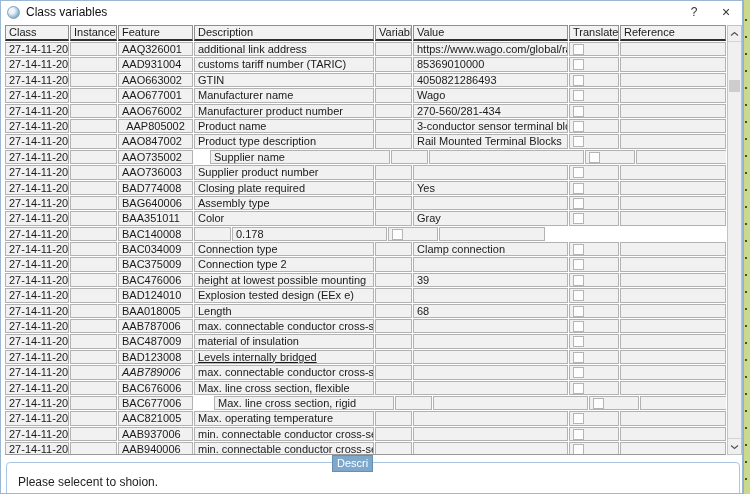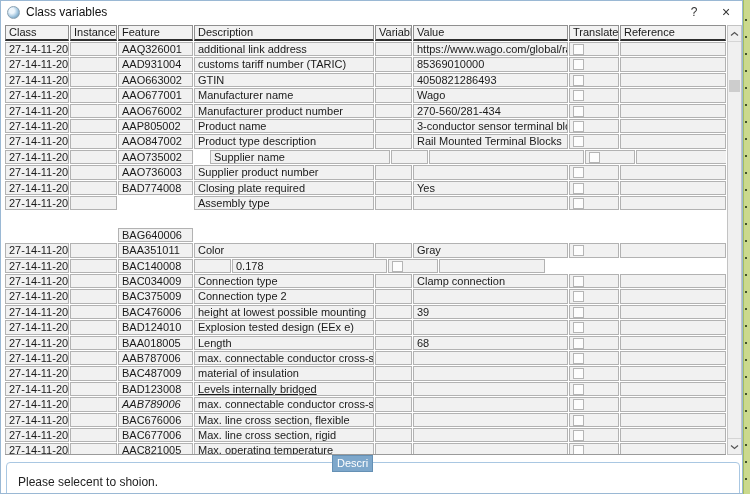--- a/index.html
+++ b/index.html
@@ -131,21 +131,21 @@
           <div class="cell" style="width: 75px;">AAO676002</div>
           <div class="cell" style="width: 180px;">Manufacturer product number</div>
           <div class="cell" style="width: 37px;"></div>
           <div class="cell" style="width: 155px;">270-560/281-434</div>
           <div class="cell" style="width: 50px;"><div class="checkbox"></div></div>
           <div class="cell" style="width: 106px;"></div>
         </div>
         <div class="row">
           <div class="cell" style="width: 64px;">27-14-11-20</div>
           <div class="cell" style="width: 47px;"></div>
-          <div class="cell" style="width: 75px;">AAP805002</div>
+          <div class="cell" style="width: 75px; text-align: center;">AAP805002</div>
           <div class="cell" style="width: 180px;">Product name</div>
           <div class="cell" style="width: 37px;"></div>
           <div class="cell" style="width: 155px;">3-conductor sensor terminal block</div>
           <div class="cell" style="width: 50px;"><div class="checkbox"></div></div>
           <div class="cell" style="width: 106px;"></div>
         </div>
         <div class="row">
           <div class="cell" style="width: 64px;">27-14-11-20</div>
           <div class="cell" style="width: 47px;"></div>
           <div class="cell" style="width: 75px;">AAO847002</div>
@@ -181,21 +181,21 @@
           <div class="cell" style="width: 75px;">BAD774008</div>
           <div class="cell" style="width: 180px;">Closing plate required</div>
           <div class="cell" style="width: 37px;"></div>
           <div class="cell" style="width: 155px;">Yes</div>
           <div class="cell" style="width: 50px;"><div class="checkbox"></div></div>
           <div class="cell" style="width: 106px;"></div>
         </div>
         <div class="row">
           <div class="cell" style="width: 64px;">27-14-11-20</div>
           <div class="cell" style="width: 47px;"></div>
-          <div class="cell" style="width: 75px; margin-top: 32px;">BAG640006</div>
+          <div class="cell" style="width: 75px;">BAG640006</div>
           <div class="cell" style="width: 180px;">Assembly type</div>
           <div class="cell" style="width: 37px;"></div>
           <div class="cell" style="width: 155px;"></div>
           <div class="cell" style="width: 50px;"><div class="checkbox"></div></div>
           <div class="cell" style="width: 106px;"></div>
         </div>
         <div class="row">
           <div class="cell" style="width: 64px;">27-14-11-20</div>
           <div class="cell" style="width: 47px;"></div>
           <div class="cell" style="width: 75px;">BAA351011</div>
@@ -311,21 +311,21 @@
           <div class="cell" style="width: 180px;">Max. line cross section, flexible</div>
           <div class="cell" style="width: 37px;"></div>
           <div class="cell" style="width: 155px;"></div>
           <div class="cell" style="width: 50px;"><div class="checkbox"></div></div>
           <div class="cell" style="width: 106px;"></div>
         </div>
         <div class="row">
           <div class="cell" style="width: 64px;">27-14-11-20</div>
           <div class="cell" style="width: 47px;"></div>
           <div class="cell" style="width: 75px;">BAC677006</div>
-          <div class="cell" style="width: 180px;">Max. line cross section, rigid</div>
+          <div class="cell" style="width: 180px; margin-left: 20px;">Max. line cross section, rigid</div>
           <div class="cell" style="width: 37px;"></div>
           <div class="cell" style="width: 155px;"></div>
           <div class="cell" style="width: 50px;"><div class="checkbox"></div></div>
           <div class="cell" style="width: 106px;"></div>
         </div>
         <div class="row">
           <div class="cell" style="width: 64px;">27-14-11-20</div>
           <div class="cell" style="width: 47px;"></div>
           <div class="cell" style="width: 75px;">AAC821005</div>
           <div class="cell" style="width: 180px;">Max. operating temperature</div>

